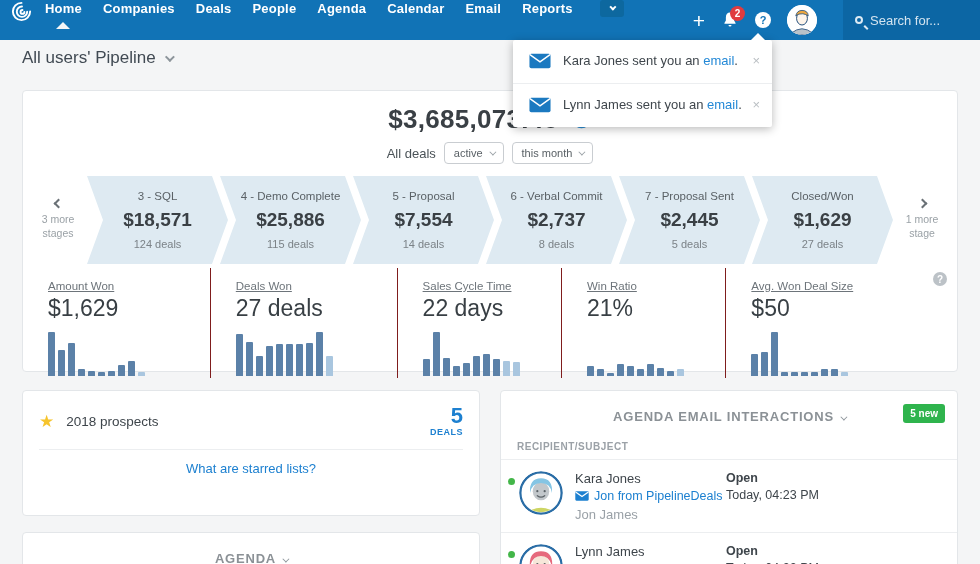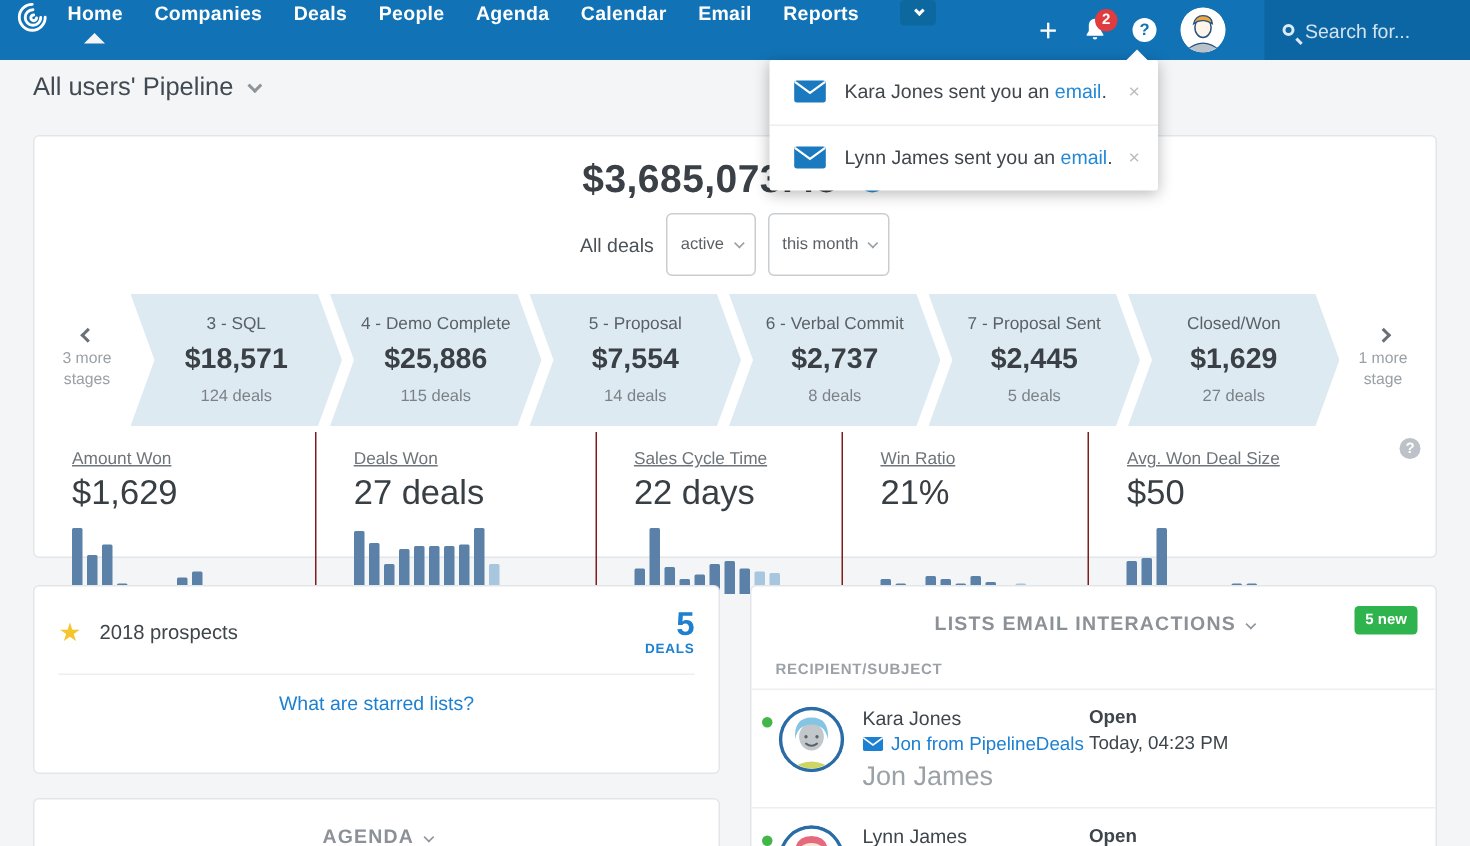--- a/index.html
+++ b/index.html
@@ -52,21 +52,21 @@
   .panel-title { font-size:13px; font-weight:700; letter-spacing:.8px; color:#8b9196; }
   .panel-header .chev { margin-left:6px; }
 
   
   .main-card { left:22px; top:90px; width:936px; height:282px; }
   .total-row { text-align:center; padding-top:13px; }
   .total-amount { font-size:26px; font-weight:700; color:#3a4045; letter-spacing:.3px; vertical-align:middle; }
   .total-row svg { vertical-align:middle; margin-left:8px; }
   .filter-row { display:flex; justify-content:center; align-items:center; gap:8px; margin-top:7px; }
   .filter-label { font-size:13px; color:#4a5257; }
-  .filter-btn { border:1px solid #c9cdd1; border-radius:4px; background:#fff; font-size:11px; color:#5a6166; padding:14px 9px; display:flex; align-items:center; gap:6px; cursor:pointer; }
+  .filter-btn { border:1px solid #c9cdd1; border-radius:4px; background:#fff; font-size:11px; color:#5a6166; padding:4px 9px; display:flex; align-items:center; gap:6px; cursor:pointer; }
   .filter-btn .chev { border-color:#9aa1a6; }
 
   .stages-row { display:flex; margin-top:12px; height:88px; padding:0 6px; }
   .stage-more { width:58px; display:flex; flex-direction:column; align-items:center; justify-content:center; gap:6px; color:#9aa1a6; font-size:10.5px; text-align:center; line-height:1.3; cursor:pointer; }
   .stage-more .chev { border-color:#6a7176; }
   .stages { flex:1; display:flex; }
   .stage { flex:1; background:#deeaf2; clip-path:polygon(0 0, calc(100% - 16px) 0, 100% 50%, calc(100% - 16px) 100%, 0 100%, 16px 50%); display:flex; flex-direction:column; align-items:center; justify-content:center; cursor:pointer; }
   .stage + .stage { margin-left:-8px; }
   .stage-name { font-size:11.5px; color:#5a6166; }
   .stage-amount { font-size:19px; font-weight:700; color:#3a4045; margin:7px 0; }
@@ -103,21 +103,21 @@
   .email-card { left:500px; top:390px; width:458px; height:220px; }
   .badge-new { position:absolute; right:12px; top:13px; background:#2fb44d; color:#fff; font-size:10px; font-weight:700; border-radius:3px; padding:4px 7px; }
   .col-header { font-size:10px; font-weight:700; letter-spacing:.5px; color:#9ba1a7; padding:16px 0 7px 16px; border-bottom:1px solid #eceef0; }
   .email-row { position:relative; display:flex; padding:11px 16px 10px 18px; }
   .email-row + .email-row { border-top:1px solid #eceef0; }
   .presence-dot { position:absolute; left:7px; top:18px; width:7px; height:7px; border-radius:50%; background:#43b649; }
   .email-avatar { width:44px; height:44px; border-radius:50%; flex:0 0 auto; }
   .email-main { margin-left:12px; }
   .email-name { font-size:13px; color:#3e454b; }
   .email-subject { font-size:12.5px; color:#1d80d0; margin-top:3px; display:flex; align-items:center; gap:5px; cursor:pointer; }
-  .email-sub { font-size:18px; color:#9aa1a7; margin-top:4px; }
+  .email-sub { font-size:13px; color:#9aa1a7; margin-top:4px; }
   .email-meta { position:absolute; left:225px; top:11px; }
   .email-status { font-size:12.5px; font-weight:700; color:#3e454b; }
   .email-time { font-size:12.5px; color:#3e454b; margin-top:3px; }
 </style>
 </head>
 <body>
 
 <div class="topnav">
   <div class="logo">
     <svg viewBox="0 0 24 24" width="23" height="23">
@@ -355,21 +355,21 @@
 </div>
 
 <div class="panel agenda-card">
   <div class="panel-header">
     <span class="panel-title">AGENDA</span><span class="chev down small gray"></span>
   </div>
 </div>
 
 <div class="panel email-card">
   <div class="panel-header">
-    <span class="panel-title">LISTS EMAIL INTERACTIONS</span><span class="chev down small gray"></span>
+    <span class="panel-title">AGENDA EMAIL INTERACTIONS</span><span class="chev down small gray"></span>
     <span class="badge-new">5 new</span>
   </div>
   <div class="col-header">RECIPIENT/SUBJECT</div>
 
   <div class="email-row">
     <span class="presence-dot"></span>
     <svg class="email-avatar" viewBox="0 0 48 48">
       <circle cx="24" cy="24" r="22.5" fill="#fff" stroke="#2a6da6" stroke-width="2.5"></circle>
       <clipPath id="clipA">
           <circle cx="24" cy="24" r="21"></circle>

